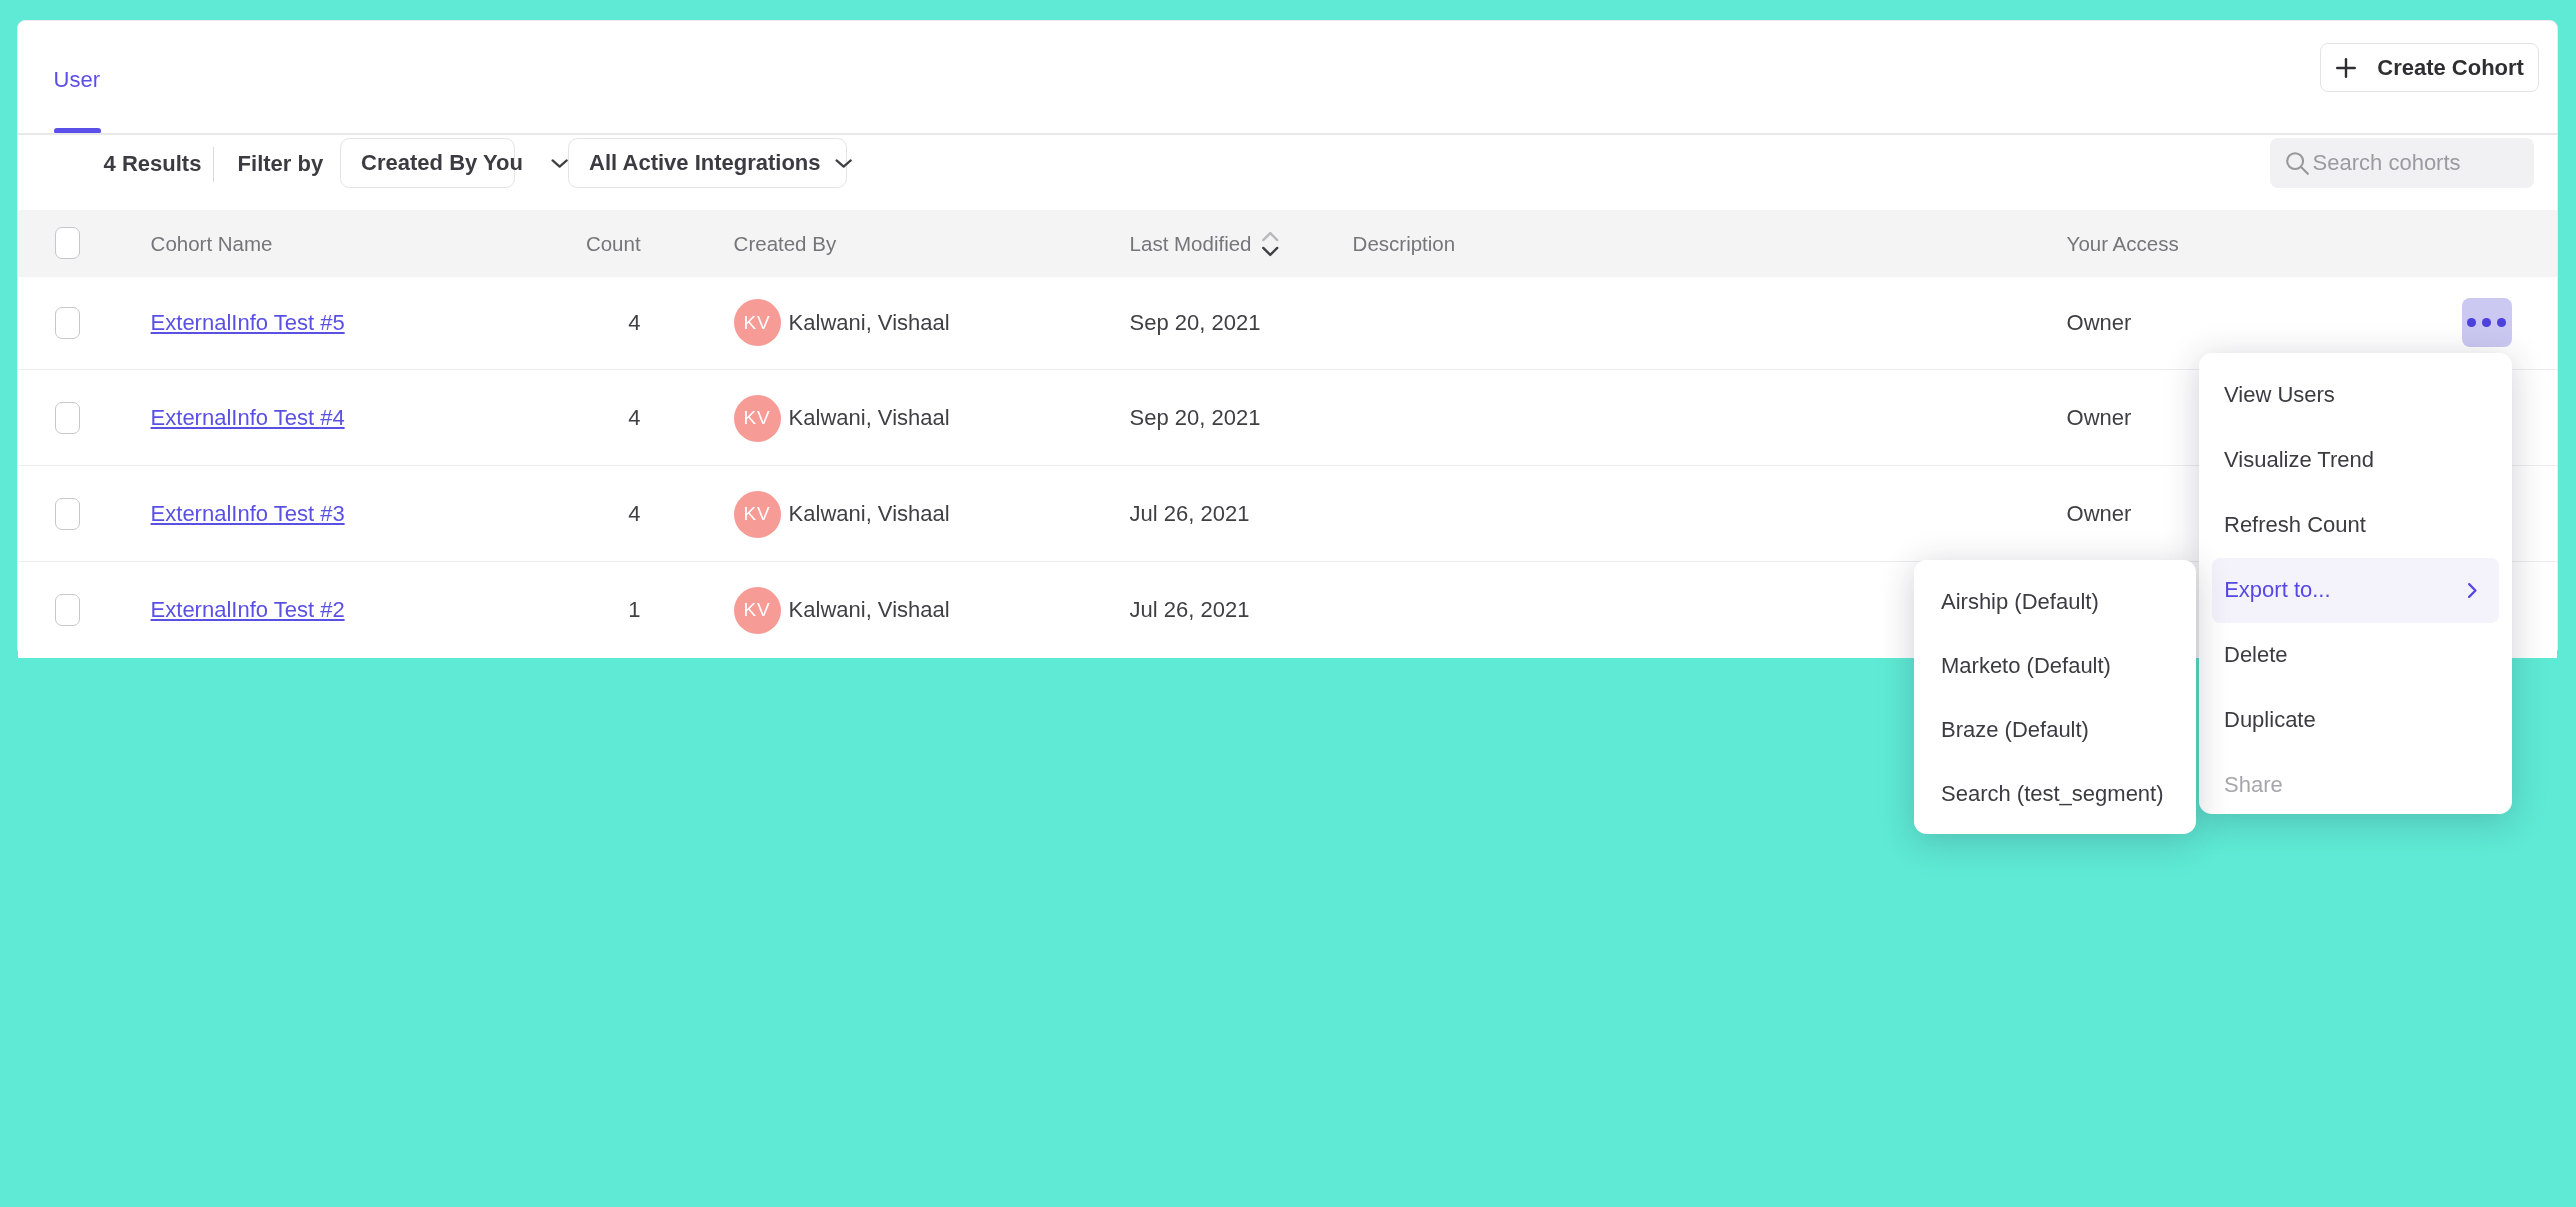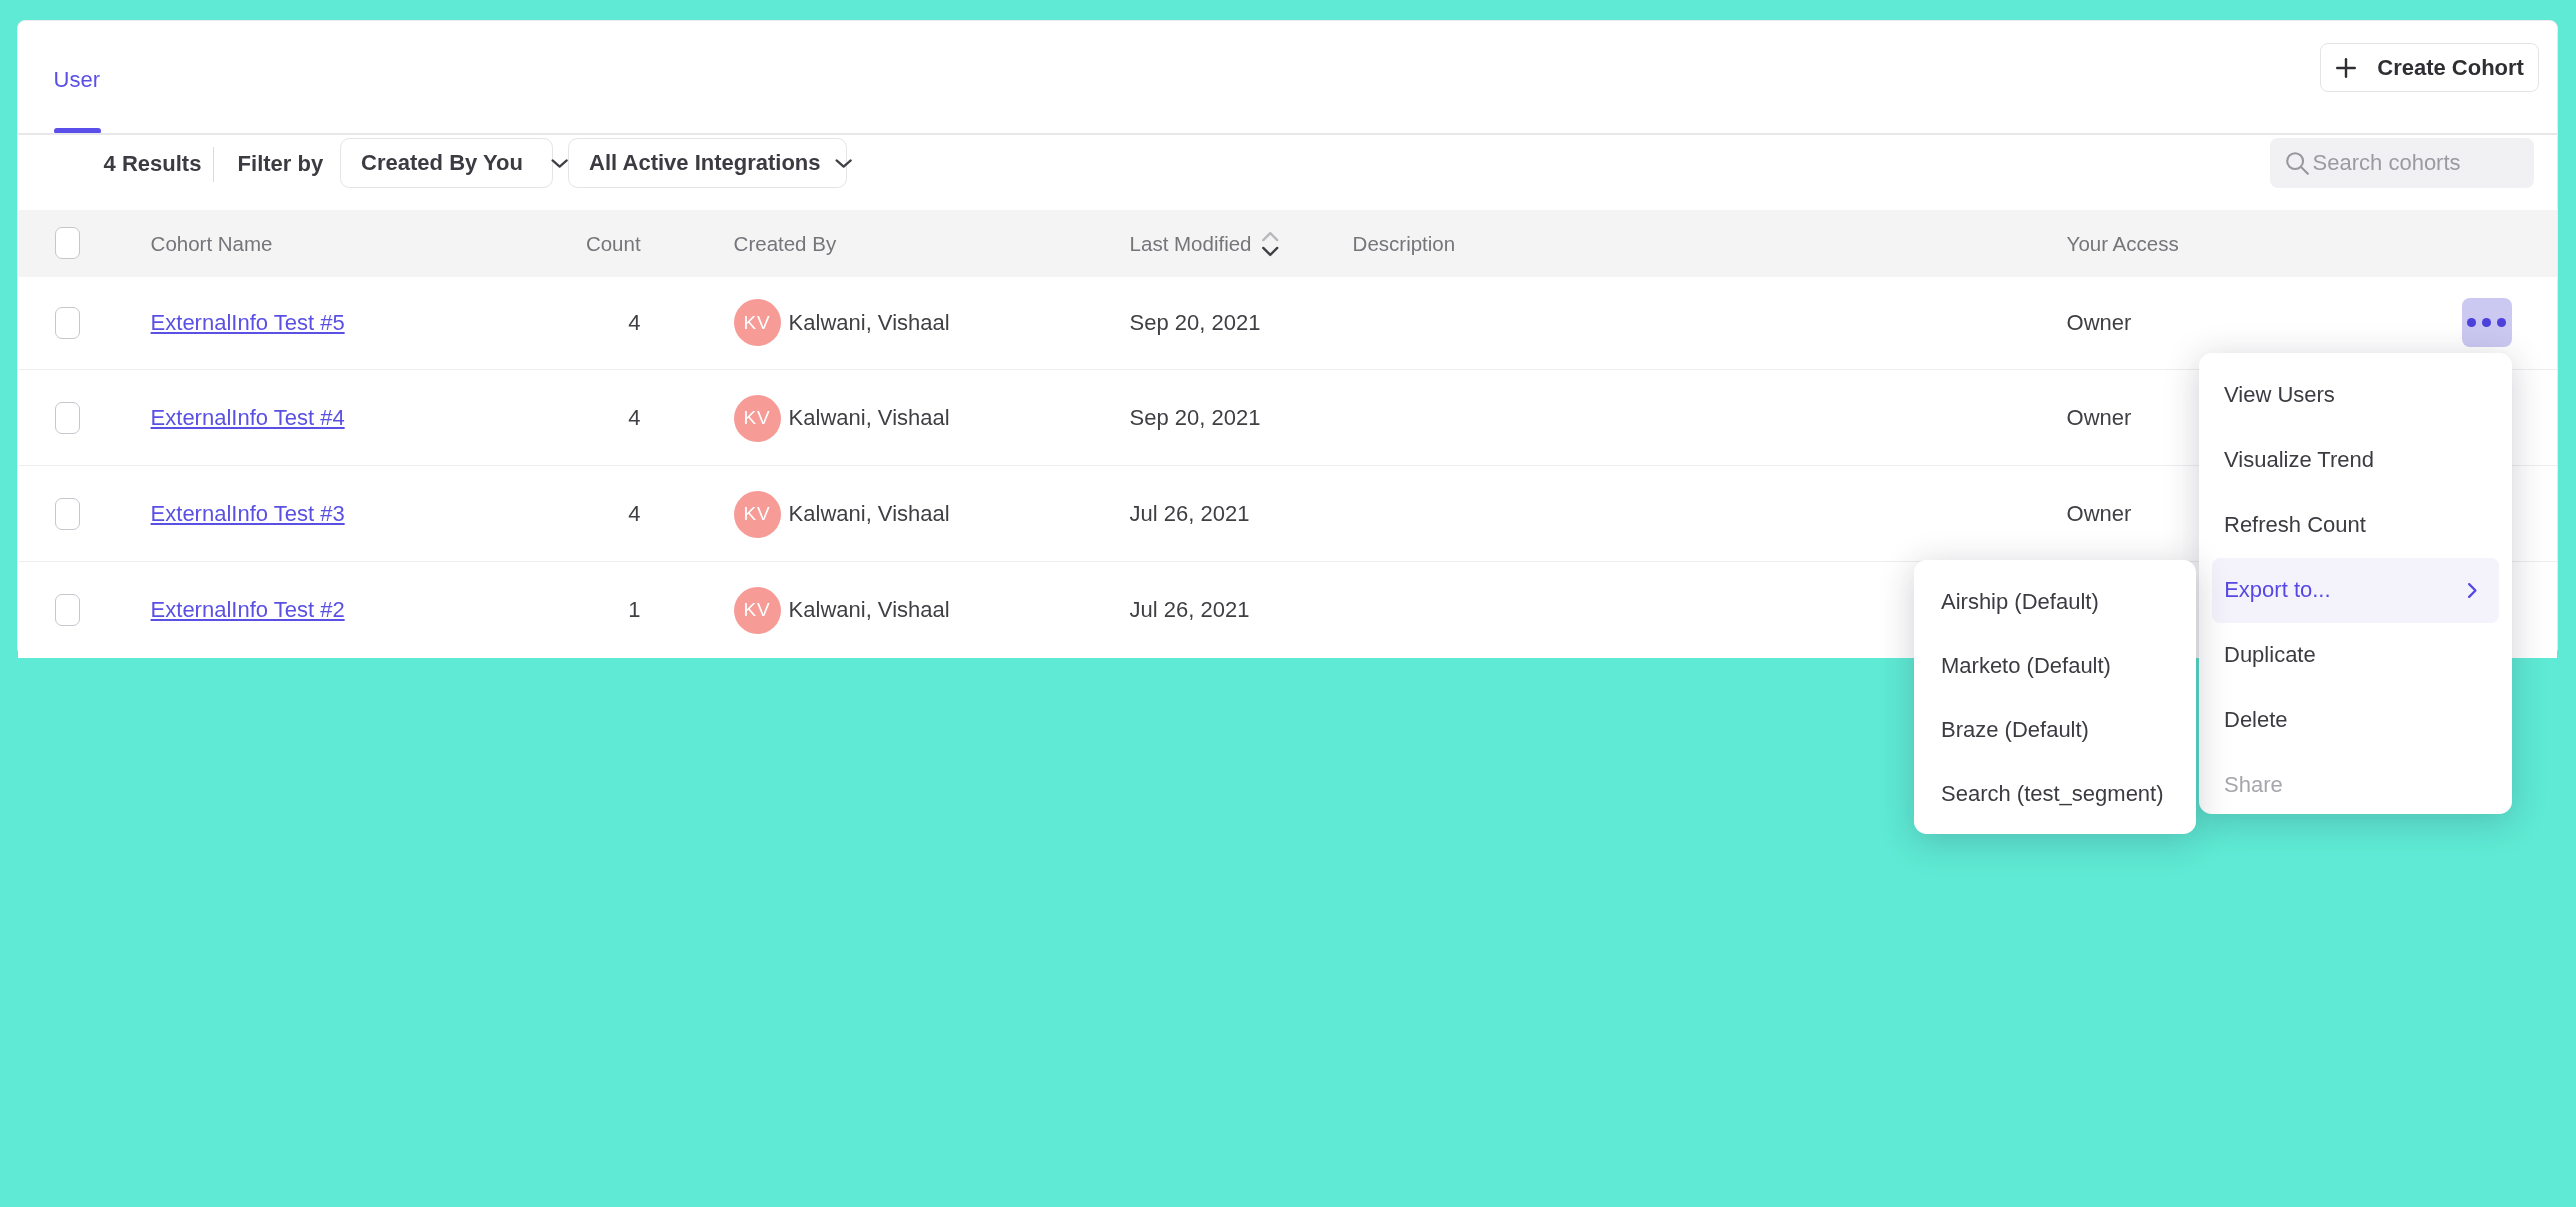--- a/index.html
+++ b/index.html
@@ -16,21 +16,21 @@
 
   
   .toolbar{position:absolute;left:0;top:94px;width:100%;height:98px;}
   .toolbar .titem{position:absolute;top:0;height:100%;display:flex;align-items:center;}
   .results{left:86px;font-size:22px;font-weight:600;color:#3b3b41;}
   .vsep{position:absolute;left:195px;top:32px;width:1.6px;height:35px;background:#d9d9de;}
   .filterby{left:220px;font-size:22px;font-weight:600;color:#3b3b41;}
   .filter-btn{position:absolute;top:23px;height:50px;display:flex;align-items:center;gap:14px;
               padding:0 20.5px;box-sizing:border-box;background:#fff;border:1.6px solid #e4e4e8;
               border-radius:9.5px;font-size:22px;font-weight:600;color:#3b3b41;cursor:pointer;}
-  .btn-created{left:322px;width:213px;gap:28px;}
+  .btn-created{left:322px;width:175px;gap:28px;}
   .btn-integrations{left:550px;width:279px;}
   .filter-btn .lbl{white-space:nowrap;flex:1;}
   .search{position:absolute;left:2252px;top:23px;width:264px;height:50px;background:#f1f1f3;
           border-radius:8px;display:flex;align-items:center;padding:0 14px;box-sizing:border-box;}
   .search input{border:none;outline:none;background:transparent;font-size:22px;color:#3b3b41;width:100%;
                 font-family:"Liberation Sans",sans-serif;}
   .search input::placeholder{color:#9a9aa0;}
 
   
   .create-btn{position:absolute;left:2302px;top:22px;width:219px;height:49px;background:#fff;
@@ -214,22 +214,22 @@
   <div class="menu">
     <div class="menu-item">View Users</div>
     <div class="menu-item">Visualize Trend</div>
     <div class="menu-item">Refresh Count</div>
     <div class="menu-item highlight">
       <span>Export to...</span>
       <svg width="12.6" height="19" viewBox="0 0 16 24">
         <polyline points="4,4 12,12 4,20" fill="none" stroke="#5648e2" stroke-width="3" stroke-linecap="round" stroke-linejoin="round"></polyline>
       </svg>
     </div>
+    <div class="menu-item">Delete</div>
     <div class="menu-item">Duplicate</div>
-    <div class="menu-item">Delete</div>
     <div class="menu-item disabled">Share</div>
   </div>
 
   <div class="submenu">
     <div class="submenu-item">Airship (Default)</div>
     <div class="submenu-item">Marketo (Default)</div>
     <div class="submenu-item">Braze (Default)</div>
     <div class="submenu-item">Search (test_segment)</div>
   </div>
 

